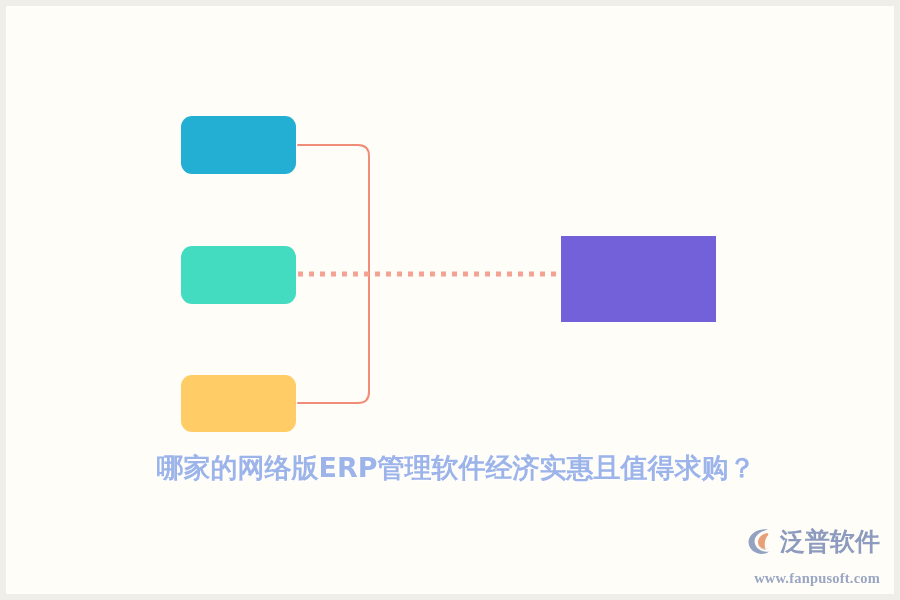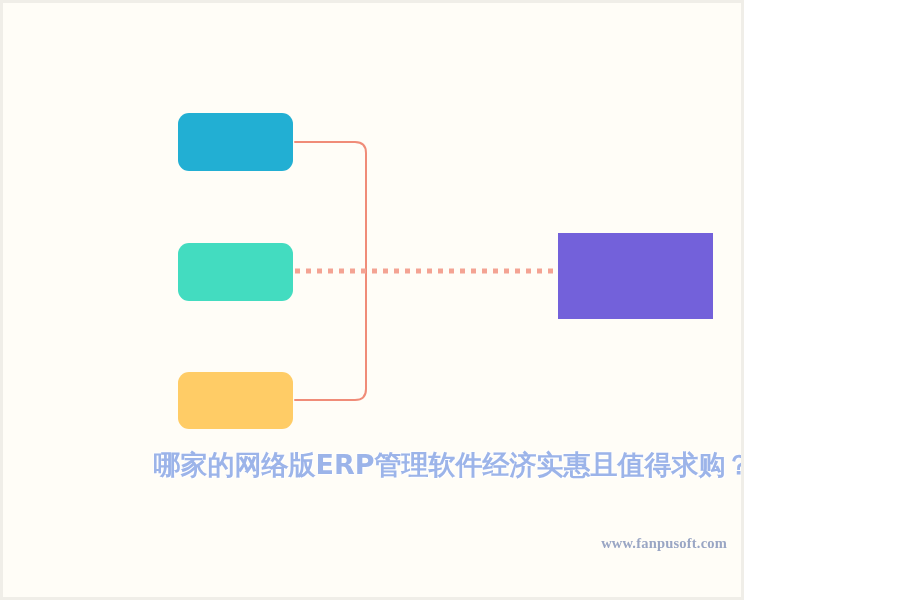--- a/index.html
+++ b/index.html
@@ -9,25 +9,25 @@
   }
   body {
     width: 900px;
     height: 600px;
     overflow: hidden;
     font-family: "Liberation Sans", "DejaVu Sans", sans-serif;
   }
 
   #canvas {
     position: relative;
-    width: 744px;
+    width: 900px;
     height: 600px;
     background: #fffdf7;
     box-sizing: border-box;
-    border: 3px solid #d946ef;
+    border: 6px solid #d946ef;
     overflow: hidden;
   }
 
   
   .node {
     position: absolute;
     box-sizing: border-box;
   }
   .node.rounded { border-radius: 11px; }
   .node.sharp   { border-radius: 0; }
@@ -126,16 +126,26 @@
   </svg>
 
   <div class="node rounded" id="node-blue" style="background: rgb(34, 175, 211); left: 175px; top: 110px; width: 115px; height: 58px;"></div>
   <div class="node rounded" id="node-green" style="background: rgb(67, 220, 192); left: 175px; top: 240px; width: 115px; height: 58px;"></div>
   <div class="node rounded" id="node-yellow" style="background: rgb(255, 204, 102); left: 175px; top: 369px; width: 115px; height: 57px;"></div>
   <div class="node sharp" id="node-purple" style="background: rgb(115, 97, 218); left: 555px; top: 230px; width: 155px; height: 86px;"></div>
 
   <div id="caption" style="color: rgb(156, 180, 233);">哪家的网络版ERP管理软件经济实惠且值得求购？</div>
 
   <div id="watermark">
+    <div id="wm-row">
+      <svg id="wm-logo" viewBox="0 0 64 64" xmlns="http://www.w3.org/2000/svg">
+        <path d="M46 9 C24 6 7 20 7 34 C7 48 20 58 34 58 C40 58 45 56 48 53
+                 C38 55 24 50 20 38 C16 26 26 14 46 9 Z" fill="#93a2c0"></path>
+        <path d="M45 16 C32 18 25 27 26 36 C27 43 33 48 41 48
+                 C38 40 39 28 47 19 Z" fill="#e8a07a"></path>
+        <path d="M30 46 C36 49 44 49 50 45 C44 50 35 50 30 46 Z" fill="#93a2c0"></path>
+      </svg>
+      <div id="wm-brand" style="color: rgb(141, 155, 190);">泛普软件</div>
+    </div>
     <div id="wm-url">www.fanpusoft.com</div>
   </div>
 
 </div>
 
 </body></html>

